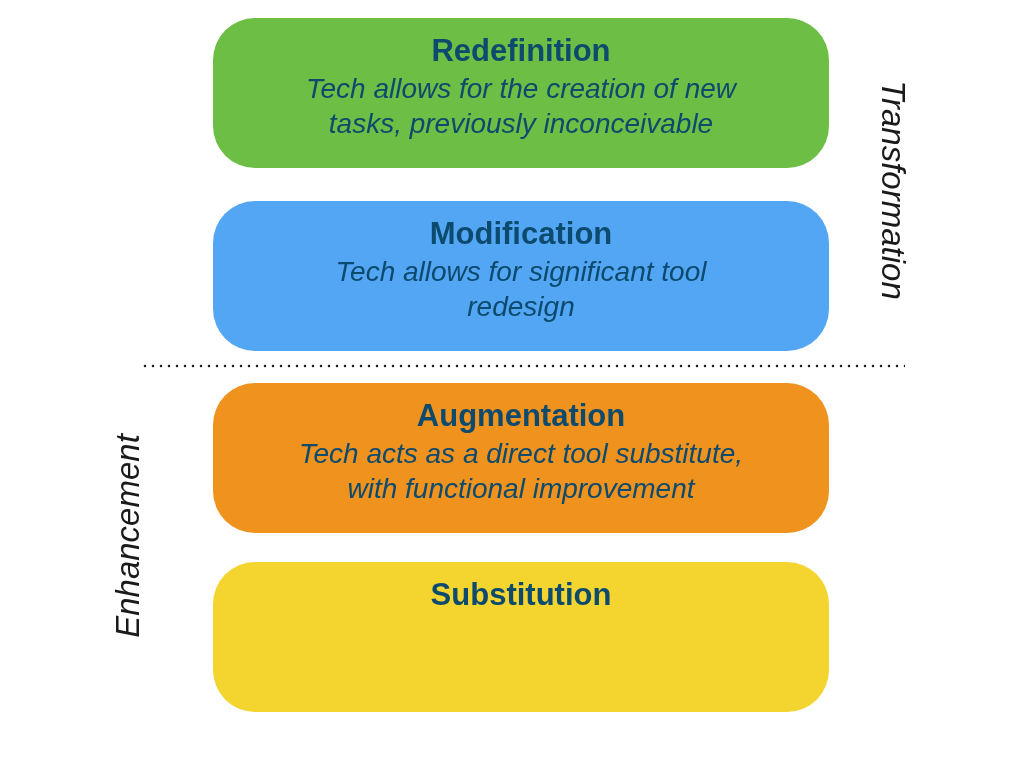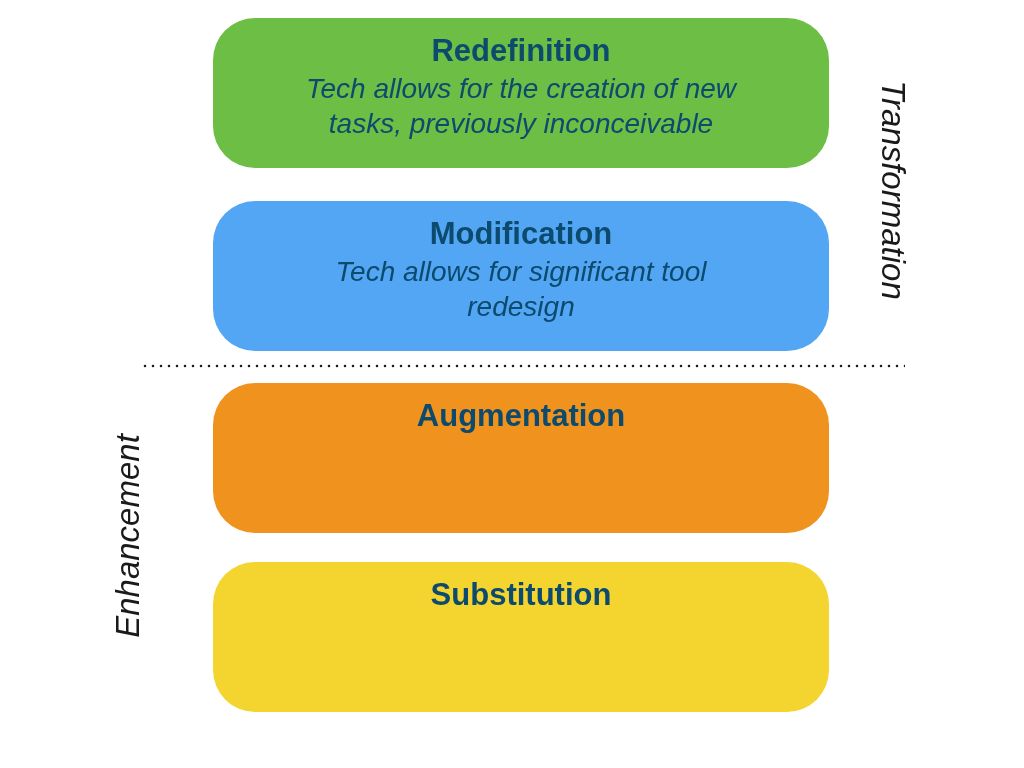--- a/index.html
+++ b/index.html
@@ -88,20 +88,22 @@
   <div id="box-modification" class="level-box" style="background-color: rgb(83, 166, 243);">
     <span class="level-title">Modification</span>
     <span class="level-desc">Tech allows for significant tool
 redesign</span>
   </div>
 
   <div class="dotted-divider"></div>
 
   <div id="box-augmentation" class="level-box" style="background-color: rgb(240, 146, 30);">
     <span class="level-title">Augmentation</span>
+    <span class="level-desc">Tech acts as a direct tool substitute,
+with functional improvement</span>
   </div>
 
   <div id="box-substitution" class="level-box" style="background-color: rgb(244, 212, 47);">
     <span class="level-title">Substitution</span>
   </div>
 
   <div id="label-transformation" class="side-label">Transformation</div>
 
   <div id="label-enhancement" class="side-label">Enhancement</div>
 

